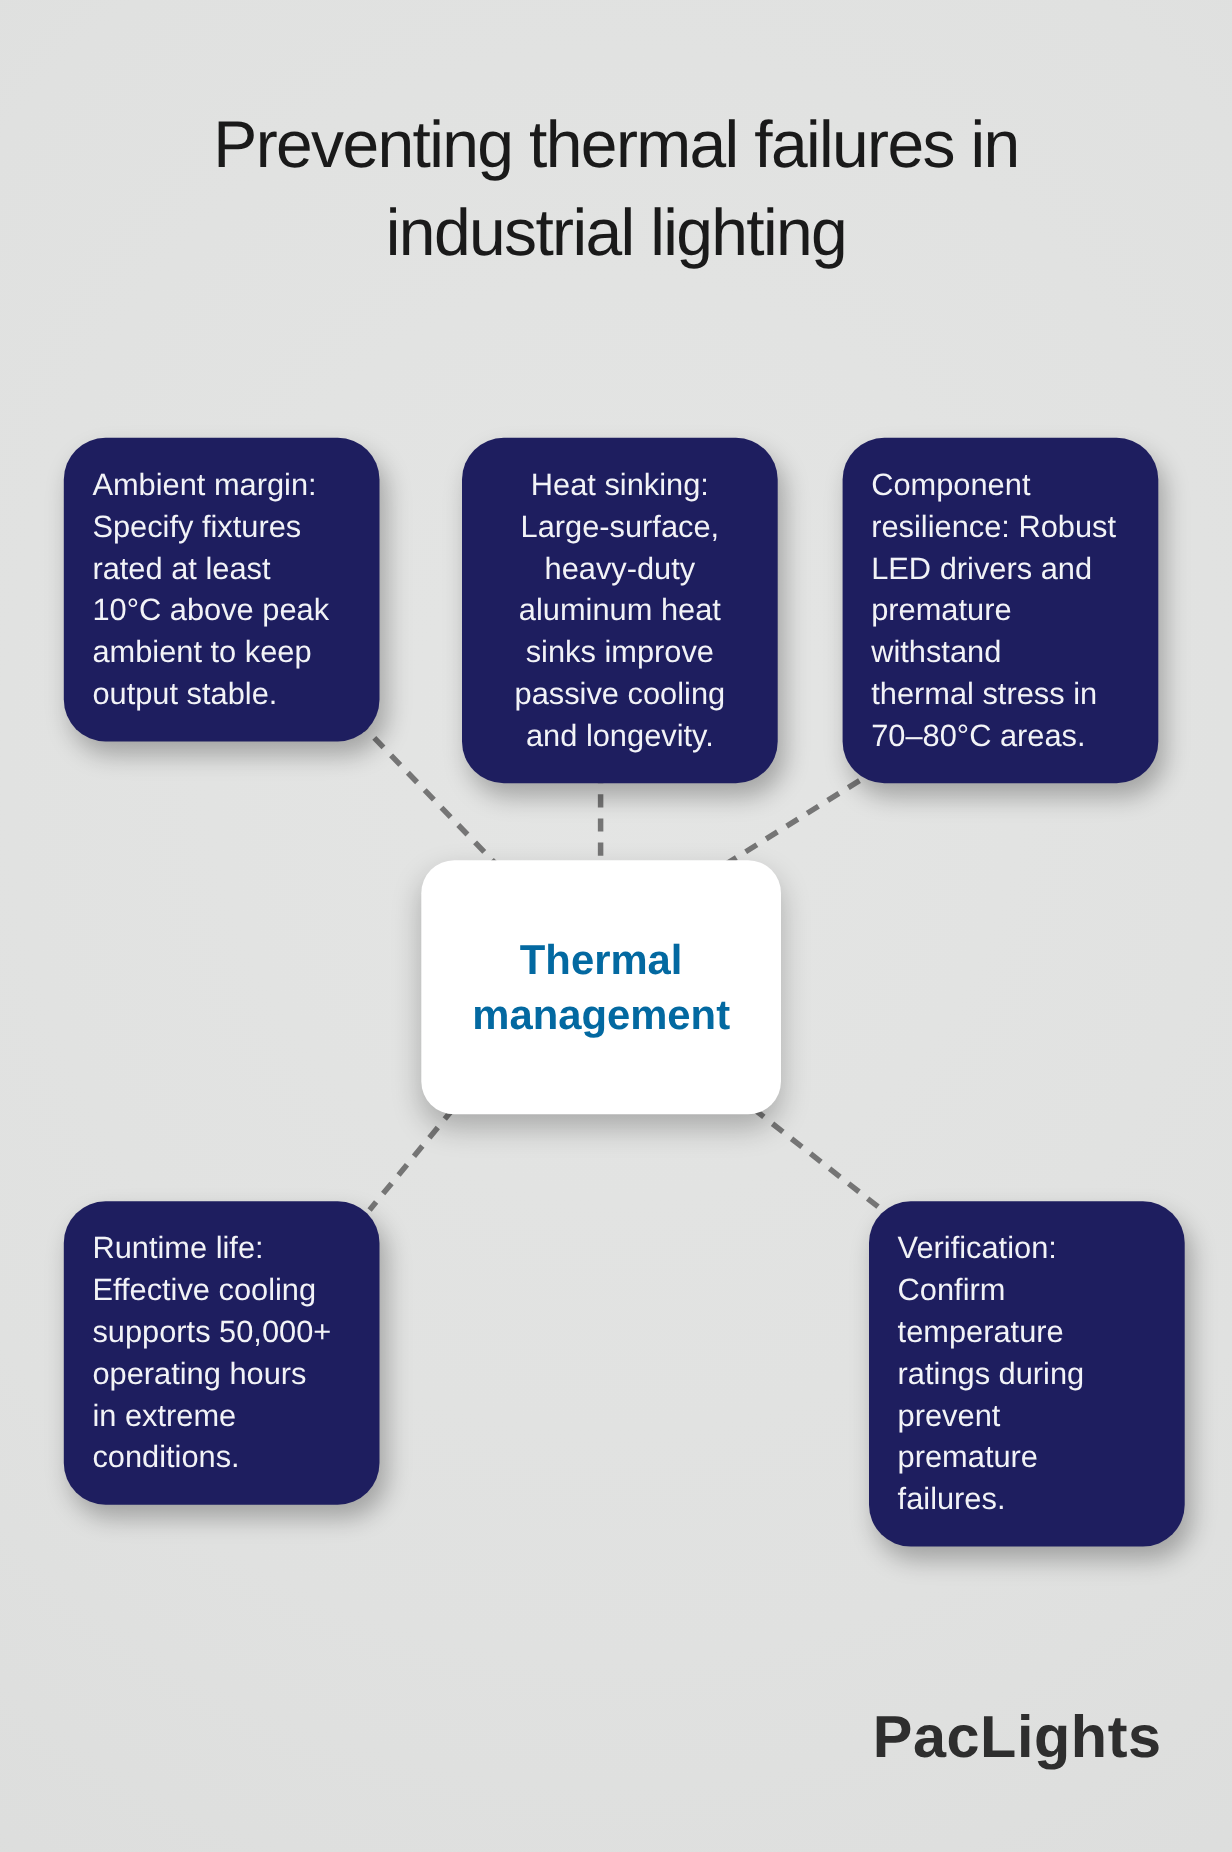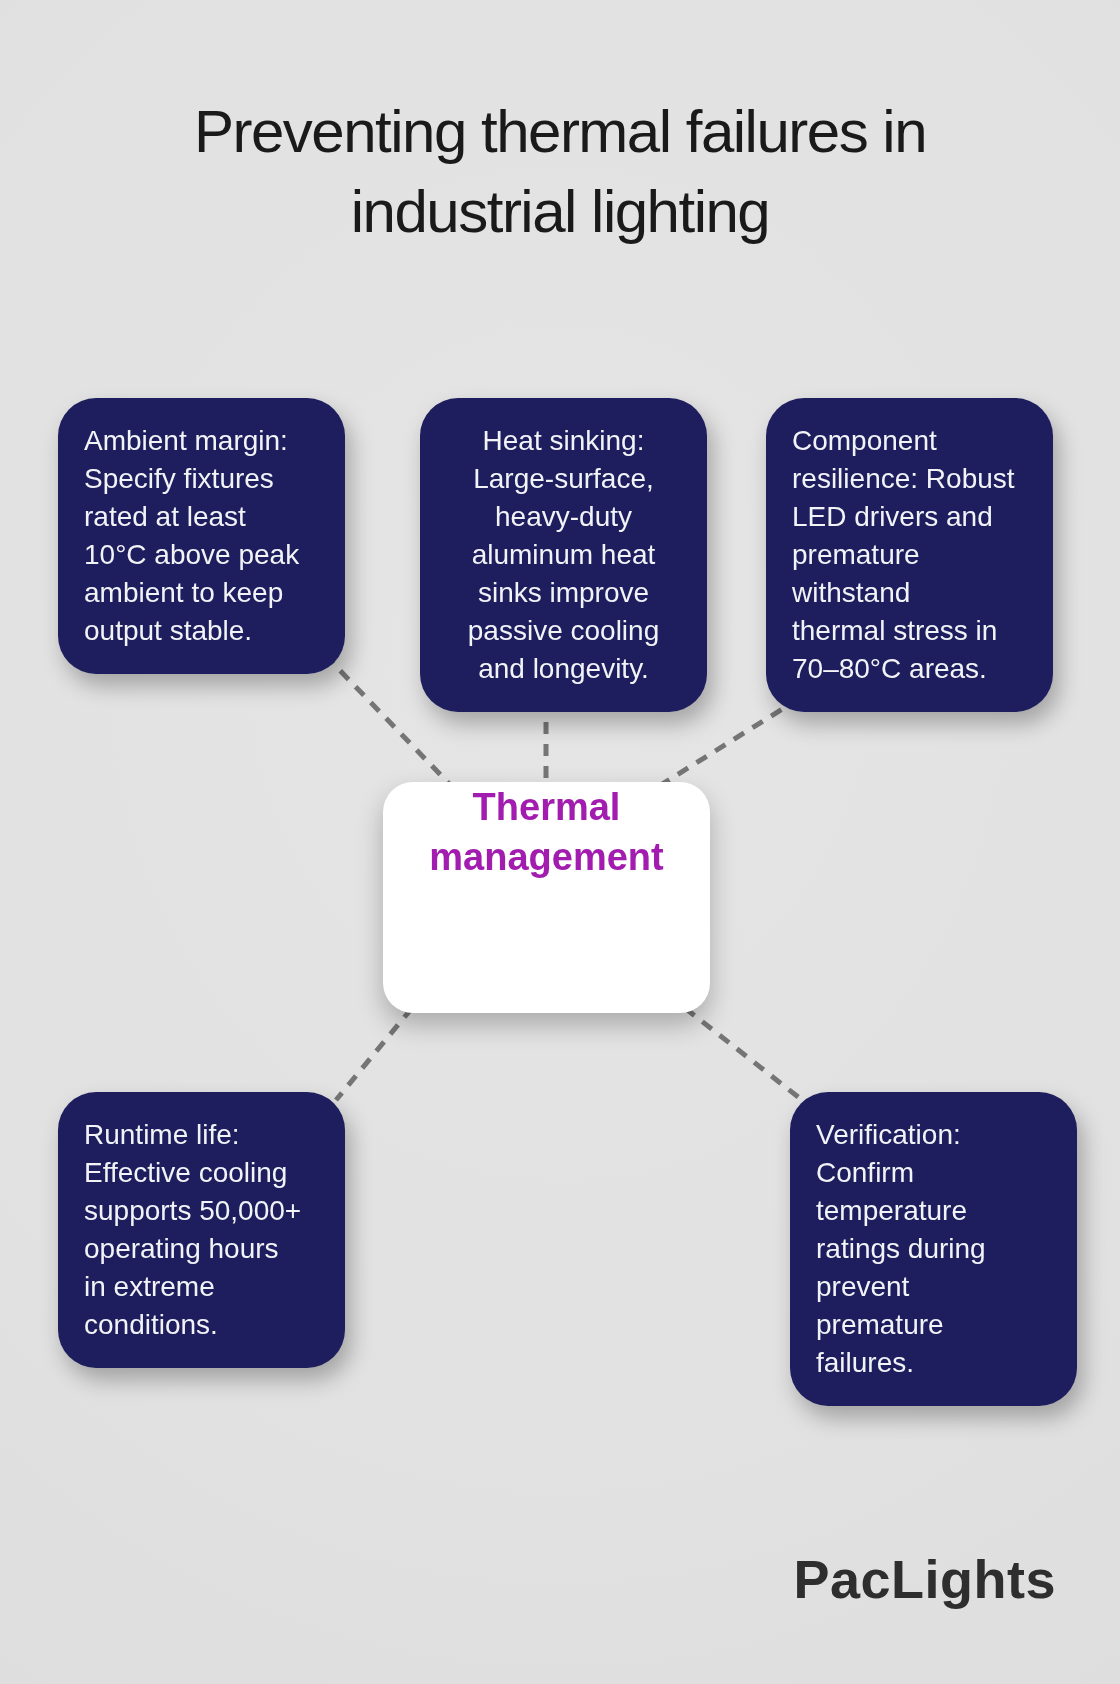--- a/index.html
+++ b/index.html
@@ -58,27 +58,28 @@
   .center-node {
     position: absolute;
     left: 383px;
     top: 782px;
     width: 327px;
     height: 231px;
     background: #ffffff;
     border-radius: 30px;
     box-shadow: 0 12px 26px rgba(0,0,0,0.25);
     display: flex;
+    align-items: center;
     justify-content: center;
     text-align: center;
     padding: 0 28px;
     font-size: 38px;
     line-height: 50px;
     font-weight: 700;
-    color: #a21caf;
+    color: #0369a1;
   }
   .logo {
     position: absolute;
     right: 64px;
     top: 1548px;
     font-size: 54px;
     font-weight: 700;
     letter-spacing: 0.5px;
     color: #2e2e2e;
   }

